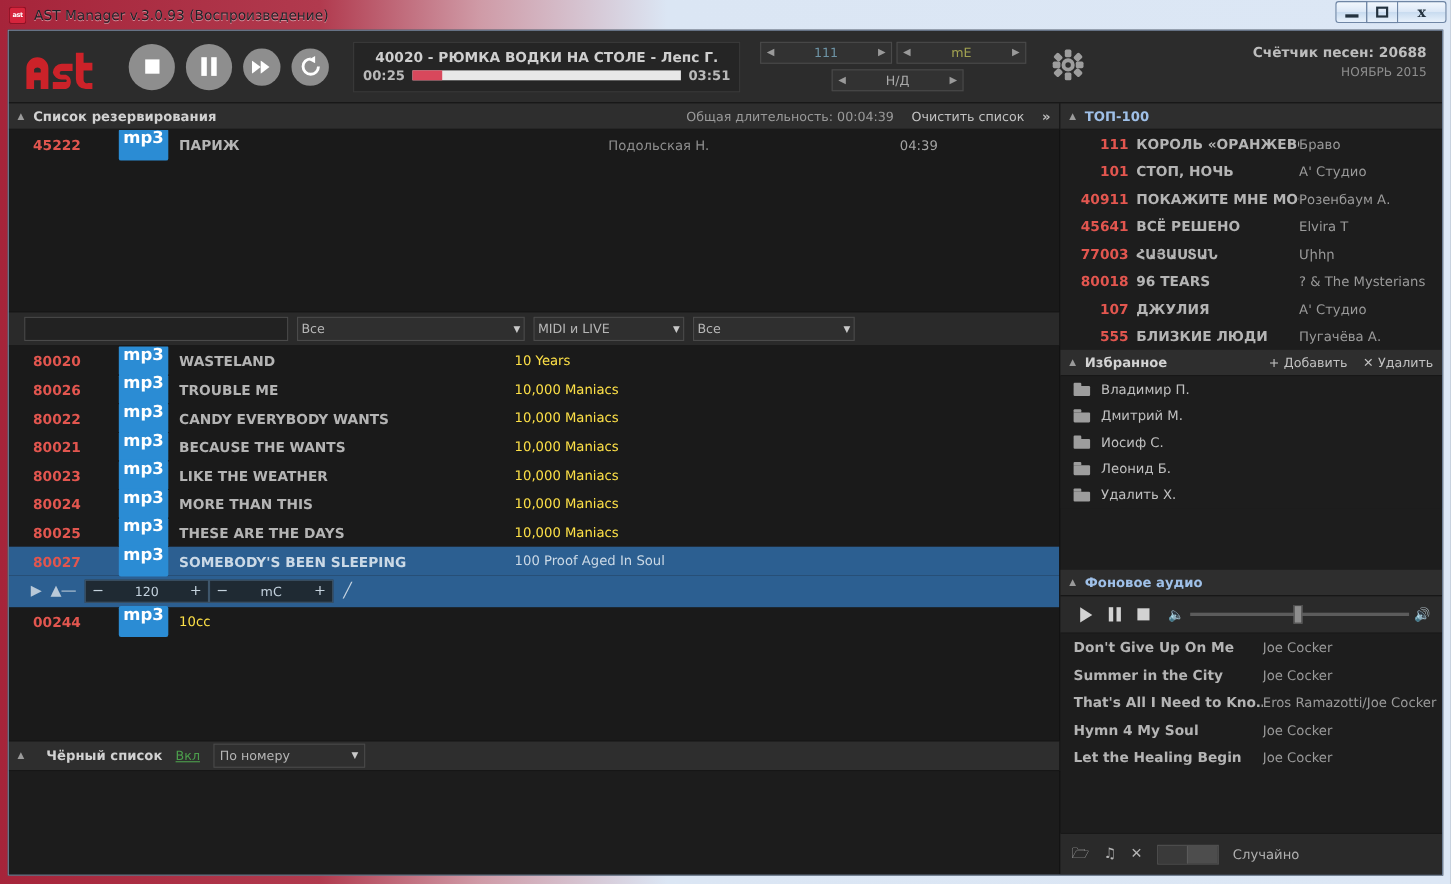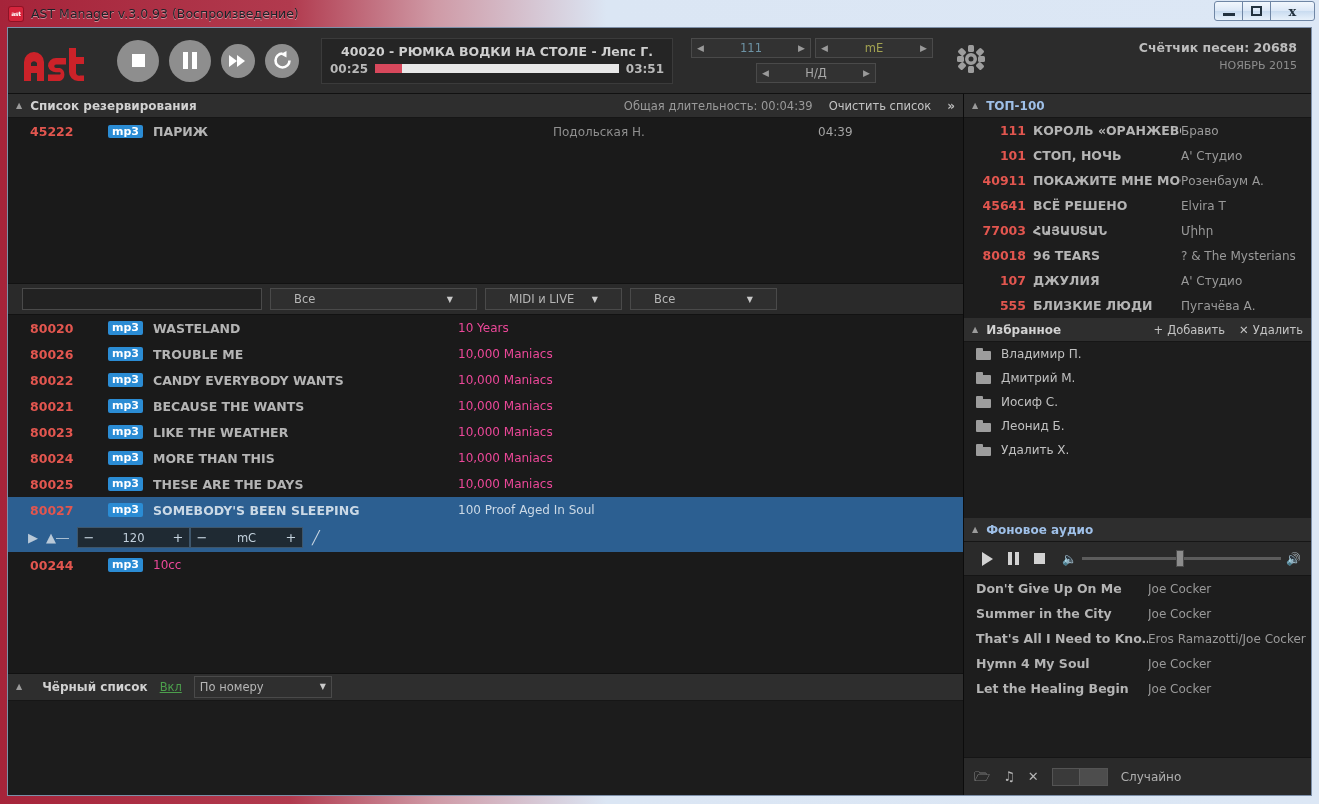--- a/index.html
+++ b/index.html
@@ -146,56 +146,56 @@
   .sect-right { margin-left: auto; display: flex; align-items: center; gap: 16px; }
   .sect-meta { font-size: 11.5px; color: #9a9a9a; }
   .sect-link { font-size: 11.5px; color: #c3c3c3; }
   .chev2 { color: #bdbdbd; font-size: 12px; font-weight: bold; }
 
   
   #reslist { height: 165px; background: #1a1a1a; flex: 0 0 auto; overflow: hidden; }
   .rrow { display: flex; align-items: center; height: 27px; padding: 0 0 0 22px; }
   .rid { width: 78px; color: #e2564f; font-size: 12.5px; font-weight: bold; flex: 0 0 auto; }
   .badge {
-    background: #2b8cd4; color: #fff; font-size: 11px; font-weight: bold;
-    padding: 1px 4px 1px; border-radius: 2px; margin-right: 10px; flex: 0 0 auto;
+    background: #2b8cd4; color: #fff; font-size: 15px; font-weight: bold;
+    padding: 1px 4px 12px; border-radius: 2px; margin-right: 10px; flex: 0 0 auto;
     line-height: 1.05;
   }
   .rtitle { font-size: 12.5px; color: #b4b4b4; font-weight: bold; flex: 1 1 auto;
             white-space: nowrap; overflow: hidden; text-overflow: ellipsis; }
   .rartist { width: 265px; font-size: 12px; color: #8f8f8f; flex: 0 0 auto; }
   .rdur { width: 145px; font-size: 12px; color: #a3a3a3; flex: 0 0 auto; }
 
   
   #filterbar {
     height: 32px; background: #2a2a2a; display: flex; align-items: center;
     padding: 0 0 0 14px; gap: 8px; flex: 0 0 auto;
     border-top: 1px solid #121212; border-bottom: 1px solid #121212;
   }
   .f-input {
     width: 240px; height: 22px; background: #222; border: 1px solid #4a4a4a;
     font-size: 11.5px; color: #c8c8c8; padding: 0 5px;
     font-family: "DejaVu Sans", "Liberation Sans", sans-serif;
   }
   .f-sel {
     height: 22px; background: #2f2f2f; border: 1px solid #4a4a4a;
-    display: flex; align-items: center; padding: 0 23px;
+    display: flex; align-items: center; padding: 0 3px;
     font-size: 11.5px; color: #b6b6b6;
   }
   .f-sel .lbl { flex: 1 1 auto; }
   .f-sel .dn { font-size: 8px; color: #c9c9c9; margin-left: 8px; }
 
   
   #songlist { flex: 1 1 auto; background: #1a1a1a; overflow: hidden; min-height: 0; position: relative; }
   .srow { display: flex; align-items: center; height: 26px; padding-left: 22px; }
   .srow.sel { background: #2c5f91; }
   .sid { width: 78px; color: #e2564f; font-size: 12.5px; font-weight: bold; flex: 0 0 auto; }
   .stitle { font-size: 12.5px; color: #b4b4b4; font-weight: bold; width: 305px; flex: 0 0 auto;
             white-space: nowrap; overflow: hidden; text-overflow: ellipsis; }
-  .sartist { font-size: 12px; color: #ec4899; flex: 1 1 auto; }
+  .sartist { font-size: 12px; color: #fde047; flex: 1 1 auto; }
   .srow.sel .stitle, .srow.sel .sartist { color: #cbd9e6; }
 
   
   .srow-ctl { display: flex; align-items: center; height: 29px; background: #2c5f91;
               padding-left: 20px; gap: 0; }
   .ctl-ico { color: #b9c9d8; font-size: 13px; margin-right: 8px; line-height: 1; }
   .stepper { height: 21px; background: #1f2a33; border: 1px solid #3e566b;
              display: flex; align-items: center; width: 113px; }
   .stepper .mn, .stepper .pl { width: 22px; text-align: center; color: #c5d3de; font-size: 13px; line-height: 1; }
   .stepper .sv { flex: 1 1 auto; text-align: center; font-size: 11.5px; color: #c3d1dd; }

